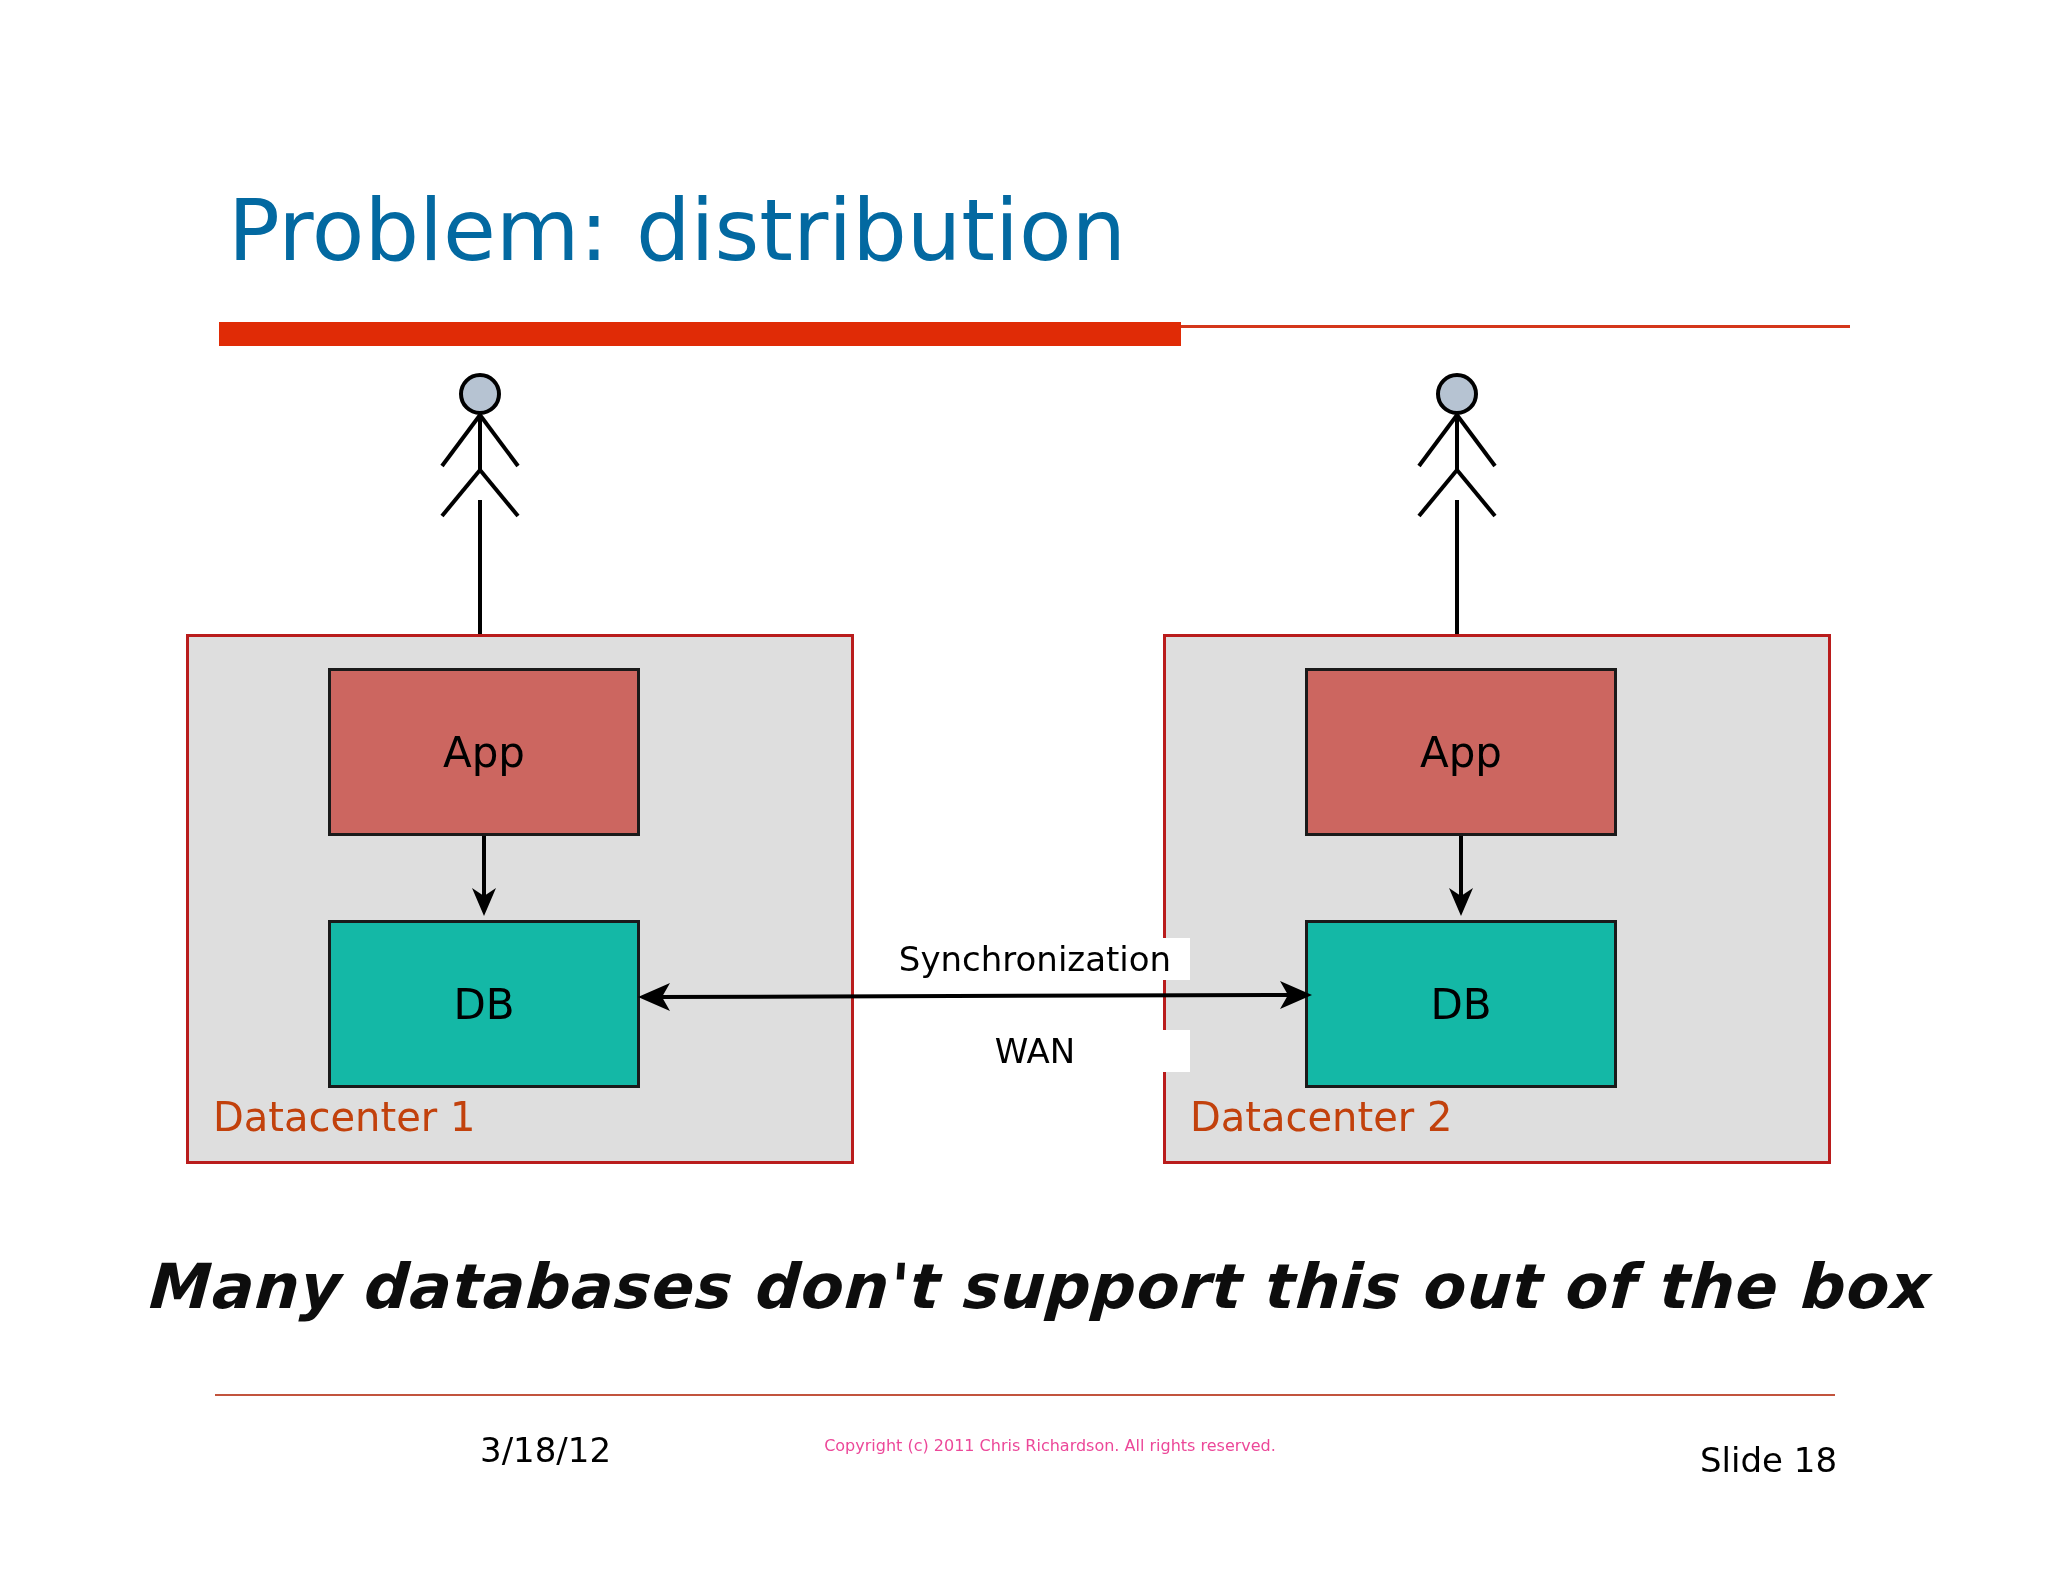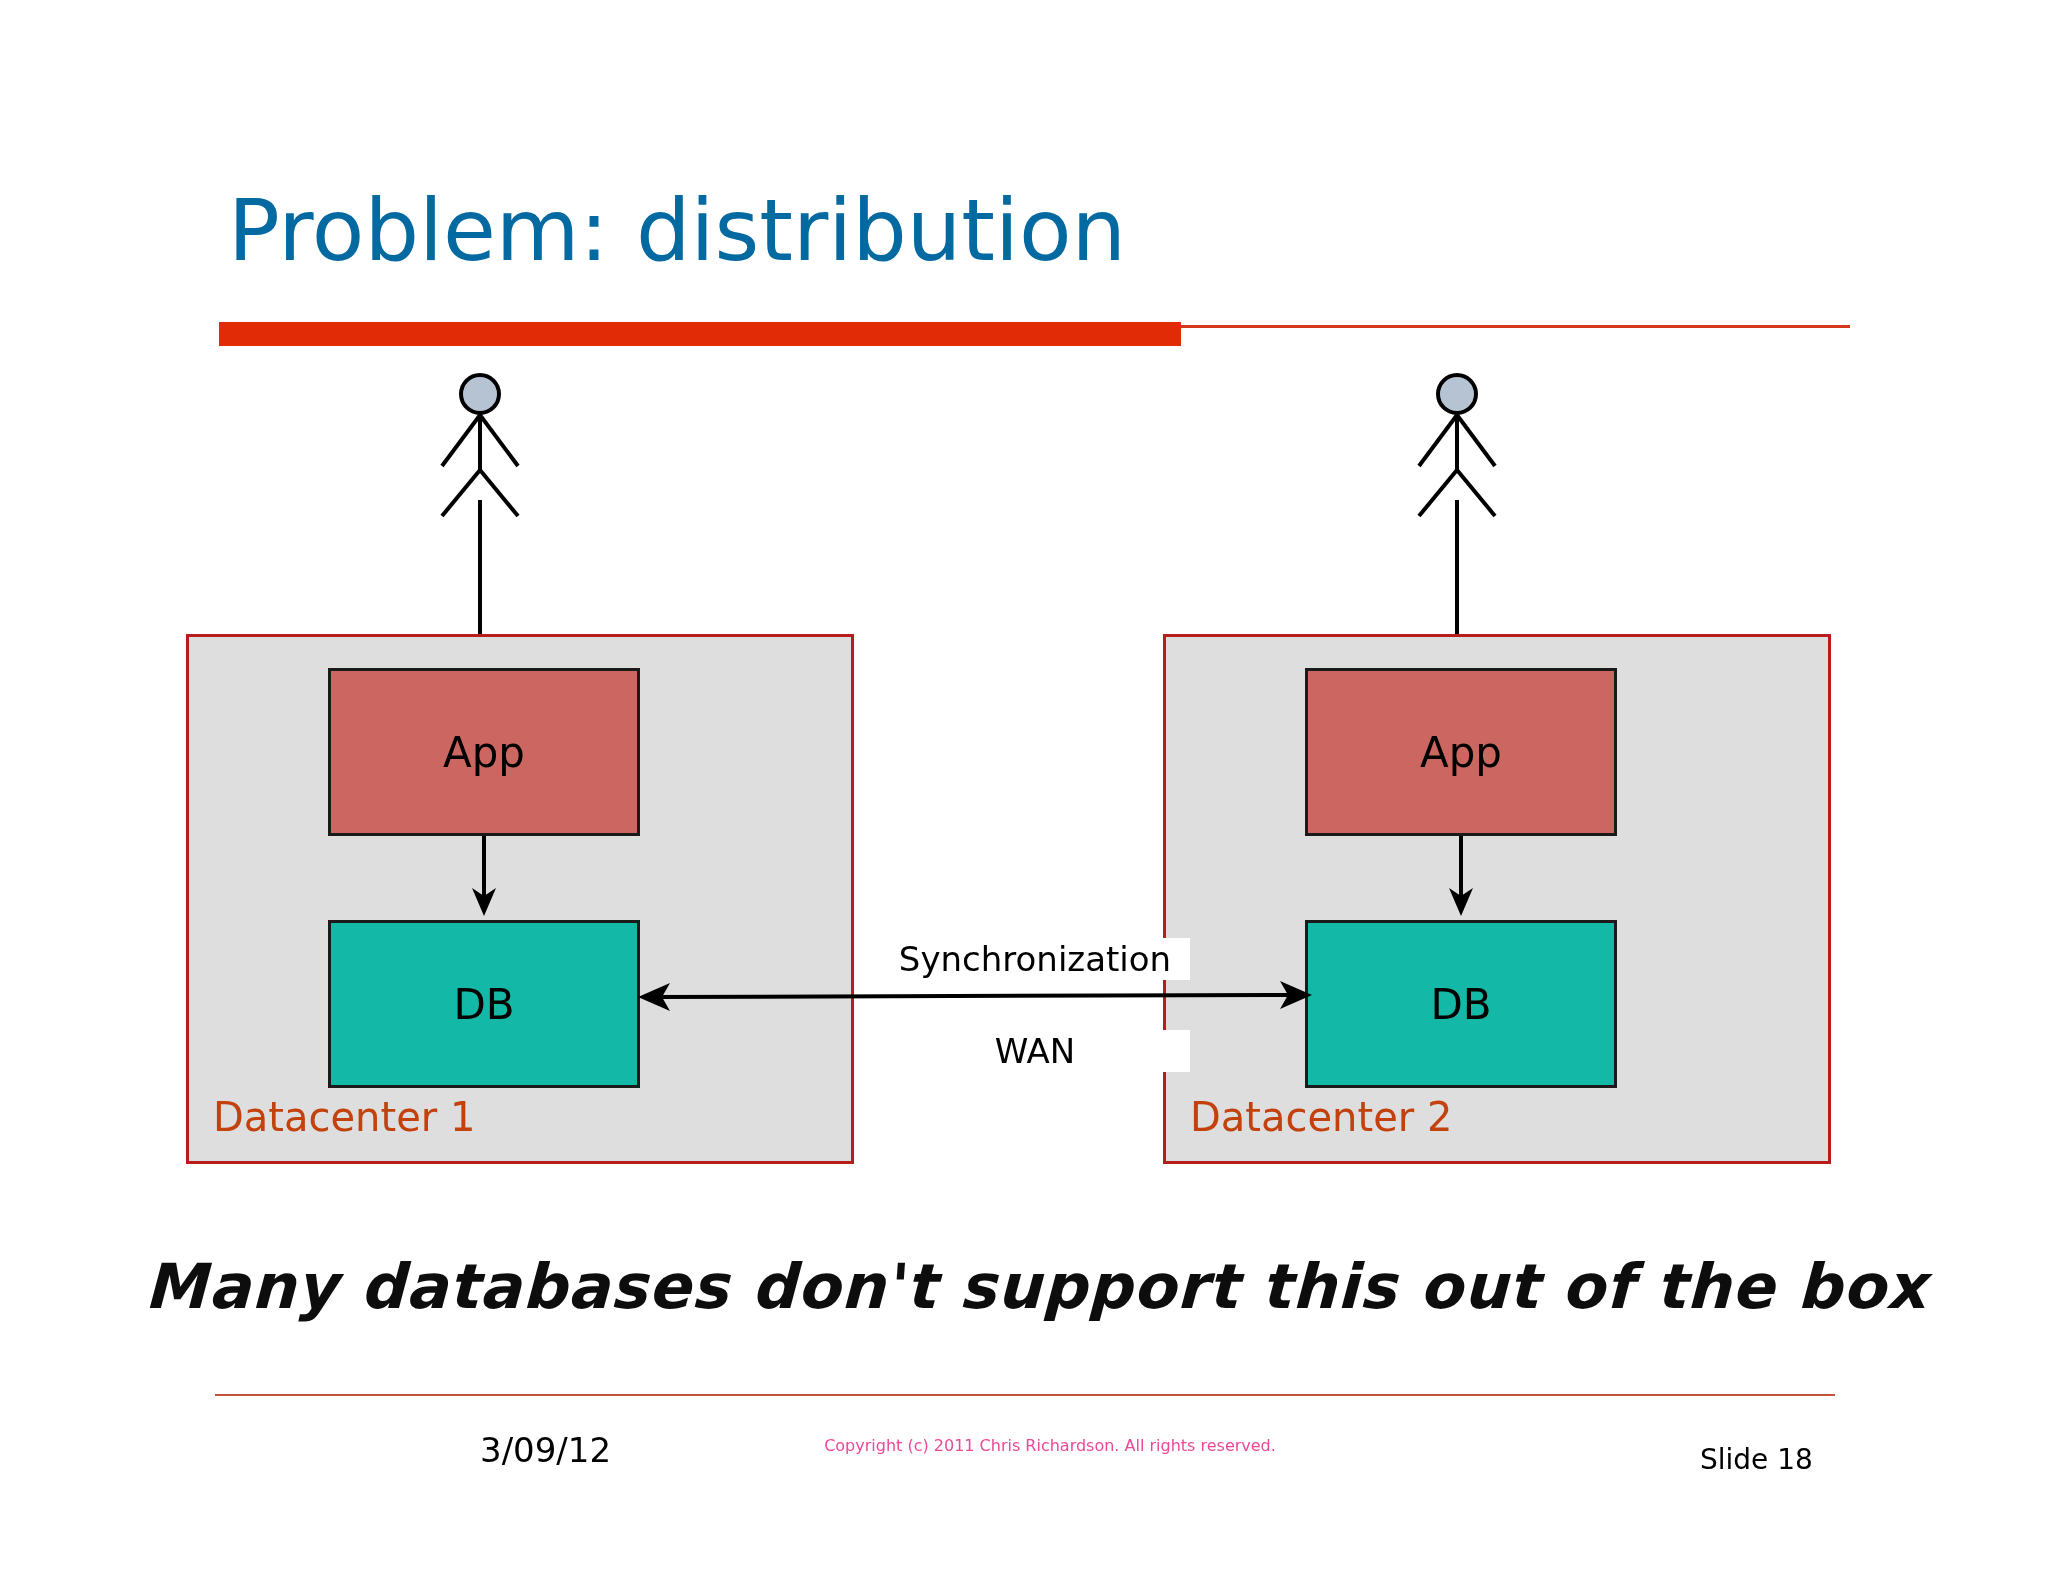--- a/index.html
+++ b/index.html
@@ -149,21 +149,21 @@
     font-size: 16px;
     line-height: 32px;
     color: #ec4899;
     text-align: center;
     white-space: nowrap;
   }
   #footer-slide {
     position: absolute;
     left: 1700px;
     top: 1438px;
-    font-size: 28px;
+    font-size: 34px;
     line-height: 44px;
     color: #000000;
     white-space: nowrap;
   }
 </style>
 </head>
 <body>
 
 <div id="slide">
 
@@ -247,19 +247,19 @@
   </svg>
 
   <div class="edge-label" style="left:880px; top:1030px; width:310px;">WAN</div>
 
   <div class="edge-label" style="left:880px; top:938px; width:310px;">Synchronization</div>
 
   <div id="handwriting">Many databases don't support this out of the box</div>
 
   <div id="footer-rule"></div>
 
-  <div id="footer-date">3/09/12</div>
+  <div id="footer-date">3/18/12</div>
 
   <div id="footer-copyright">Copyright (c)  2011 Chris Richardson. All rights reserved.</div>
 
   <div id="footer-slide">Slide 18</div>
 
 </div>
 
 </body></html>

